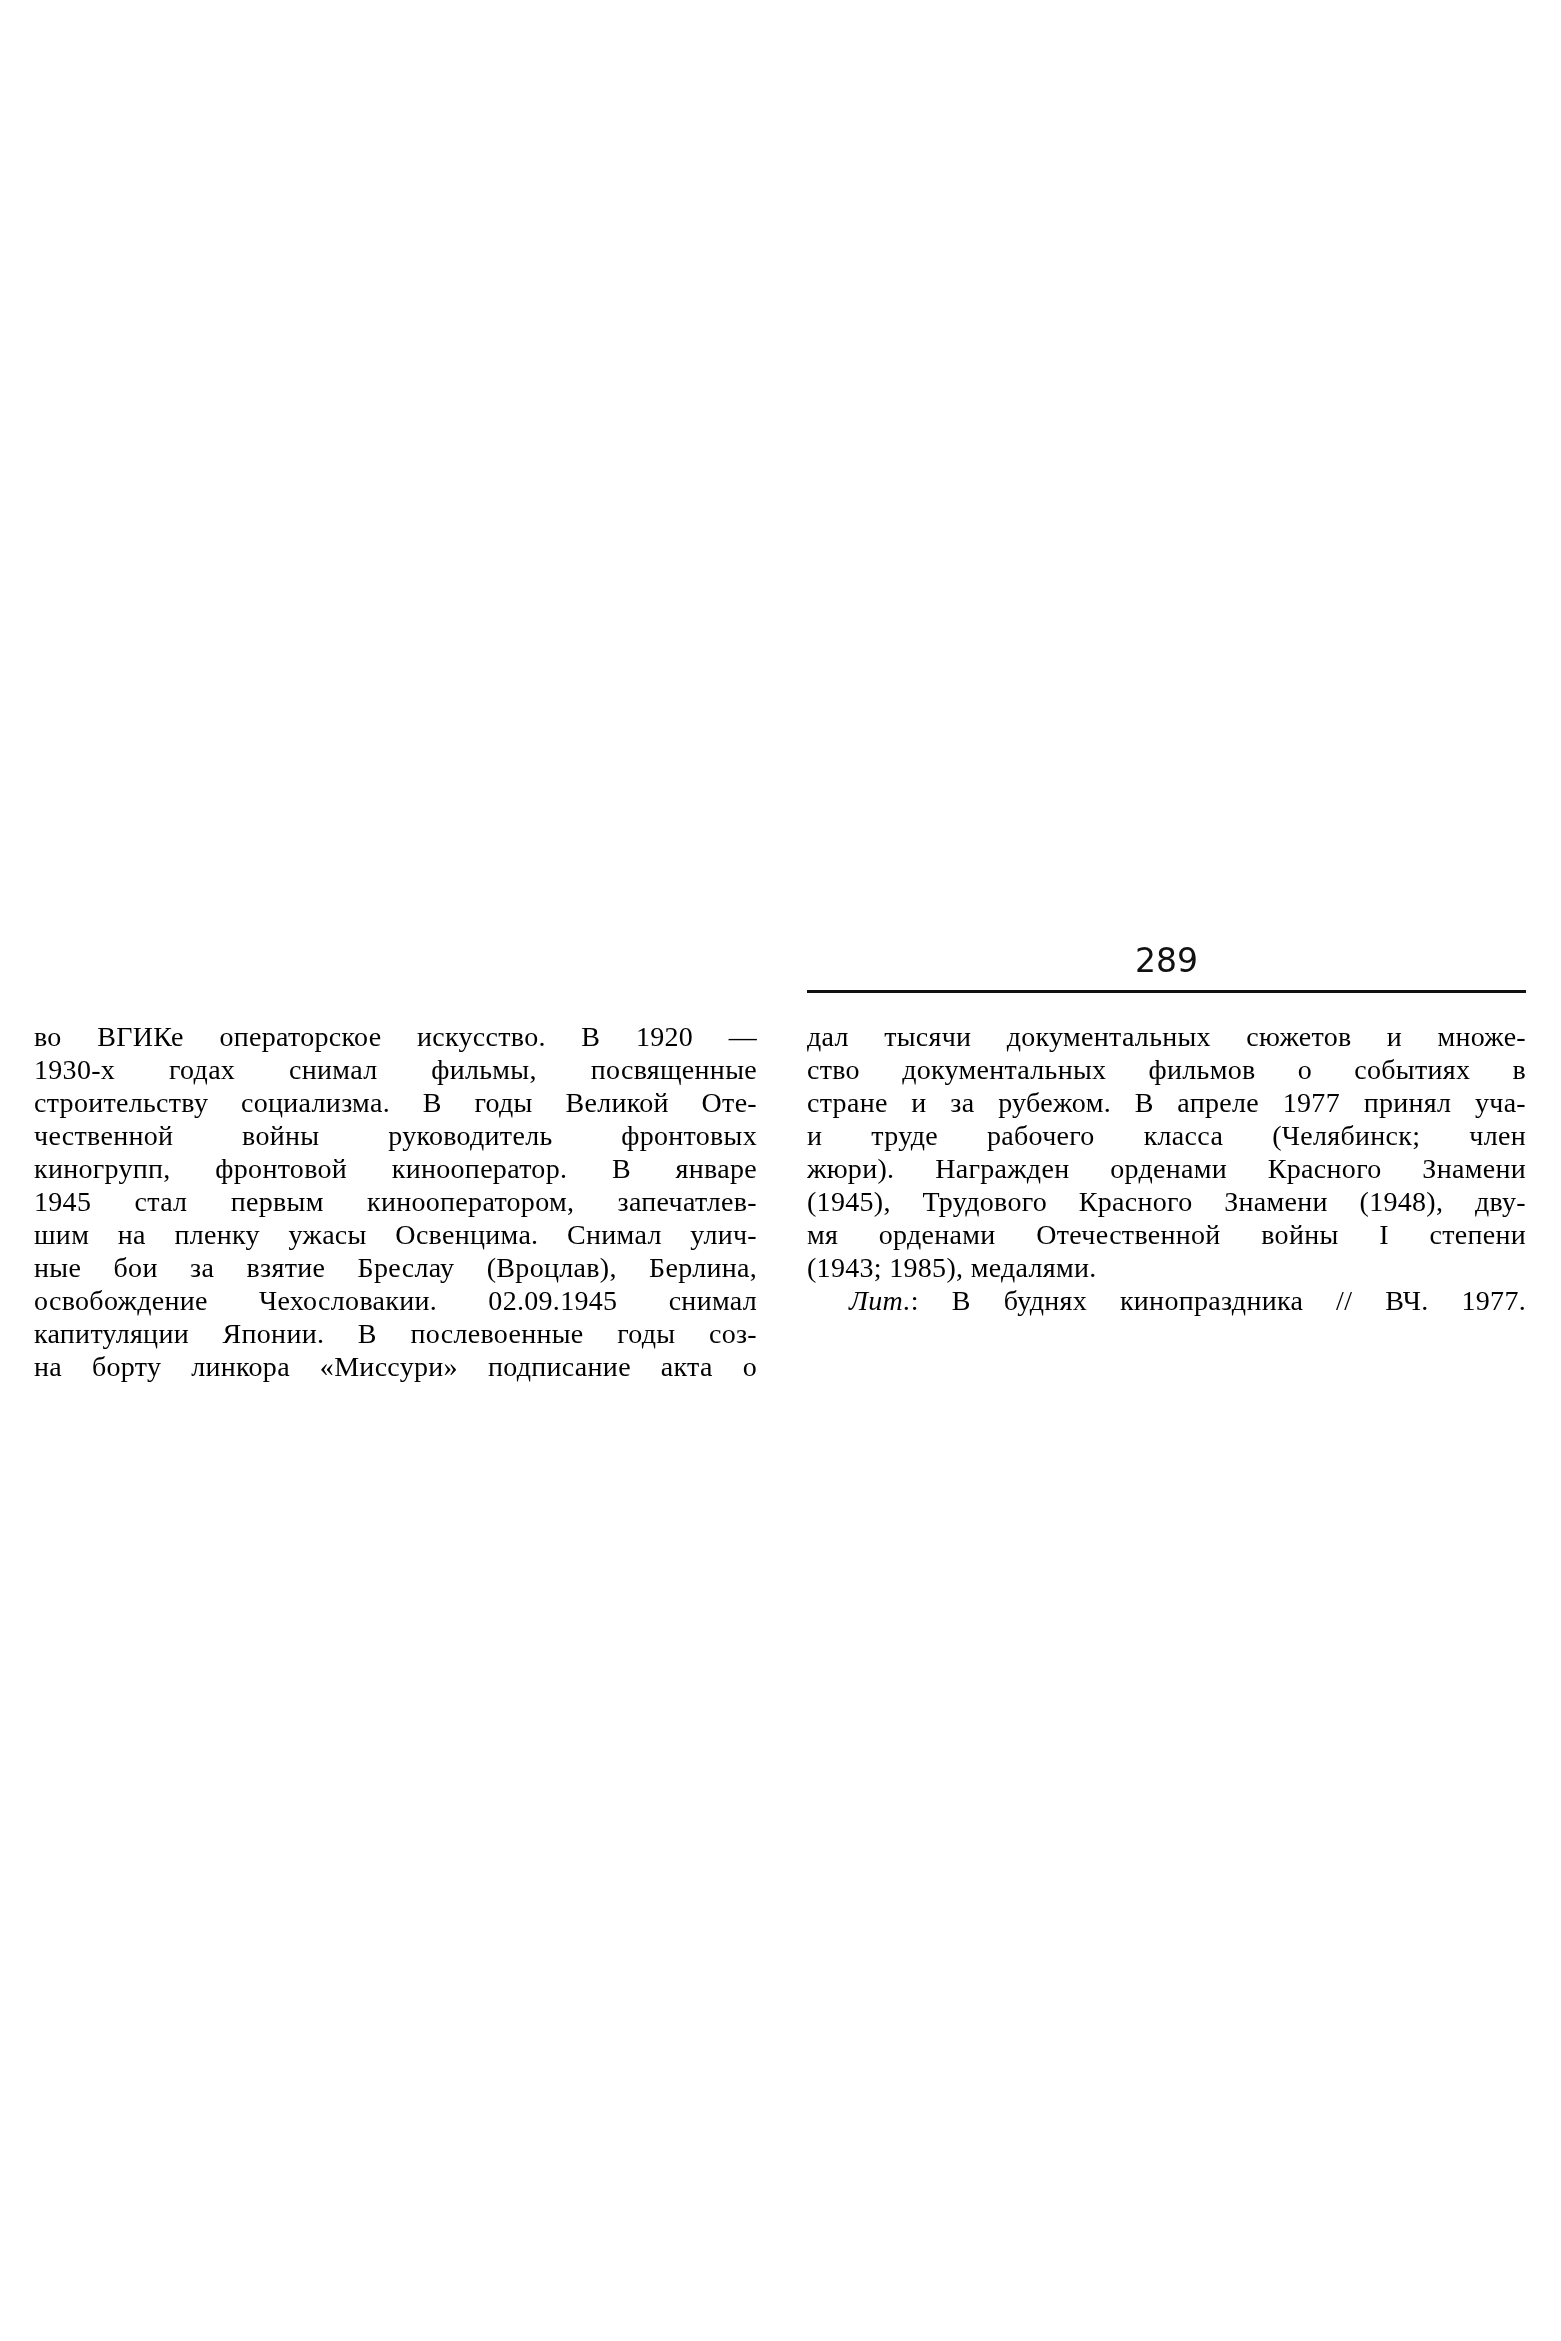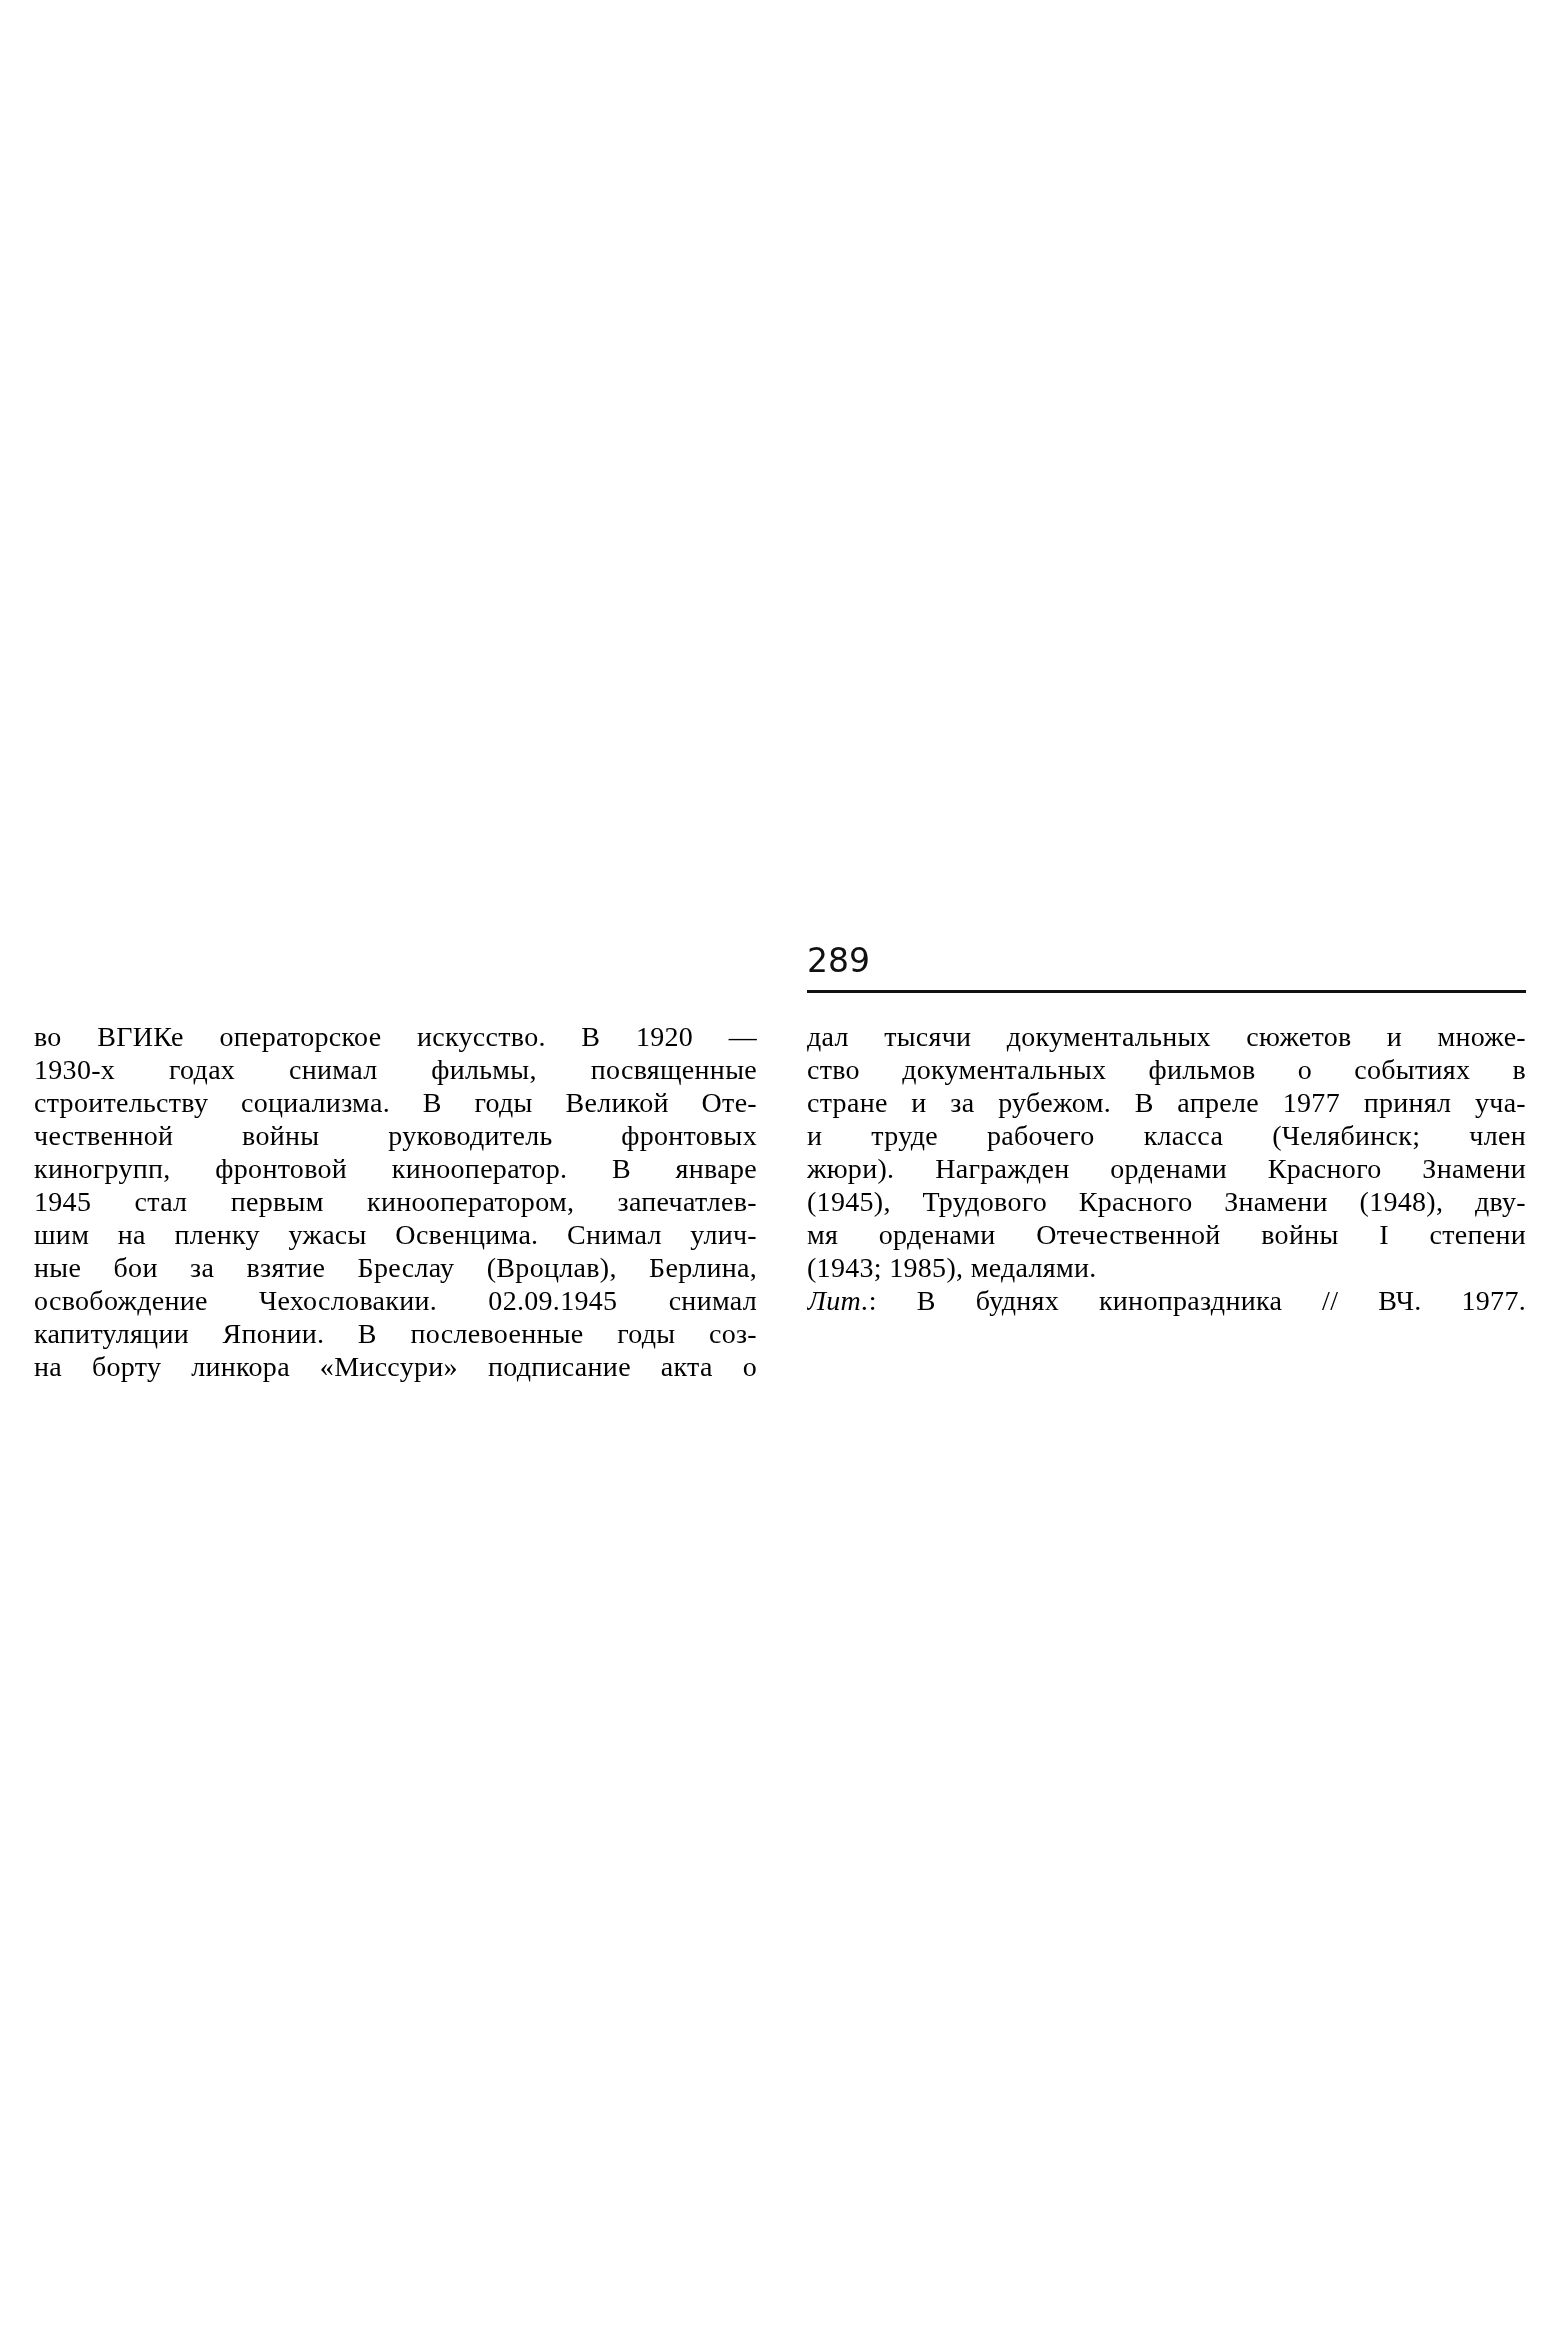--- a/index.html
+++ b/index.html
@@ -13,21 +13,21 @@
     background: #ffffff;
     color: #000000;
     font-family: "Liberation Serif", serif;
     overflow: hidden;
   }
   .page-number {
     position: absolute;
     top: 943px;
     left: 807px;
     width: 719px;
-    text-align: left;
+    text-align: center;
     font-family: "DejaVu Sans", sans-serif;
     font-size: 33px;
     line-height: 36px;
     color: #111111;
   }
   .header-rule {
     position: absolute;
     top: 990px;
     left: 807px;
     width: 719px;
@@ -55,20 +55,21 @@
     text-align: justify;
     text-align-last: justify;
     font-family: Liberation Serif, serif;
   }
   .line.short {
     text-align: right;
     text-align-last: left;
   }
   .italic {
     font-style: italic;
+    margin-left: 42px;
   }
 </style>
 </head>
 <body>
 
 <div>
 
   <div class="page-number">289</div>
 
   <div class="header-rule"></div>

